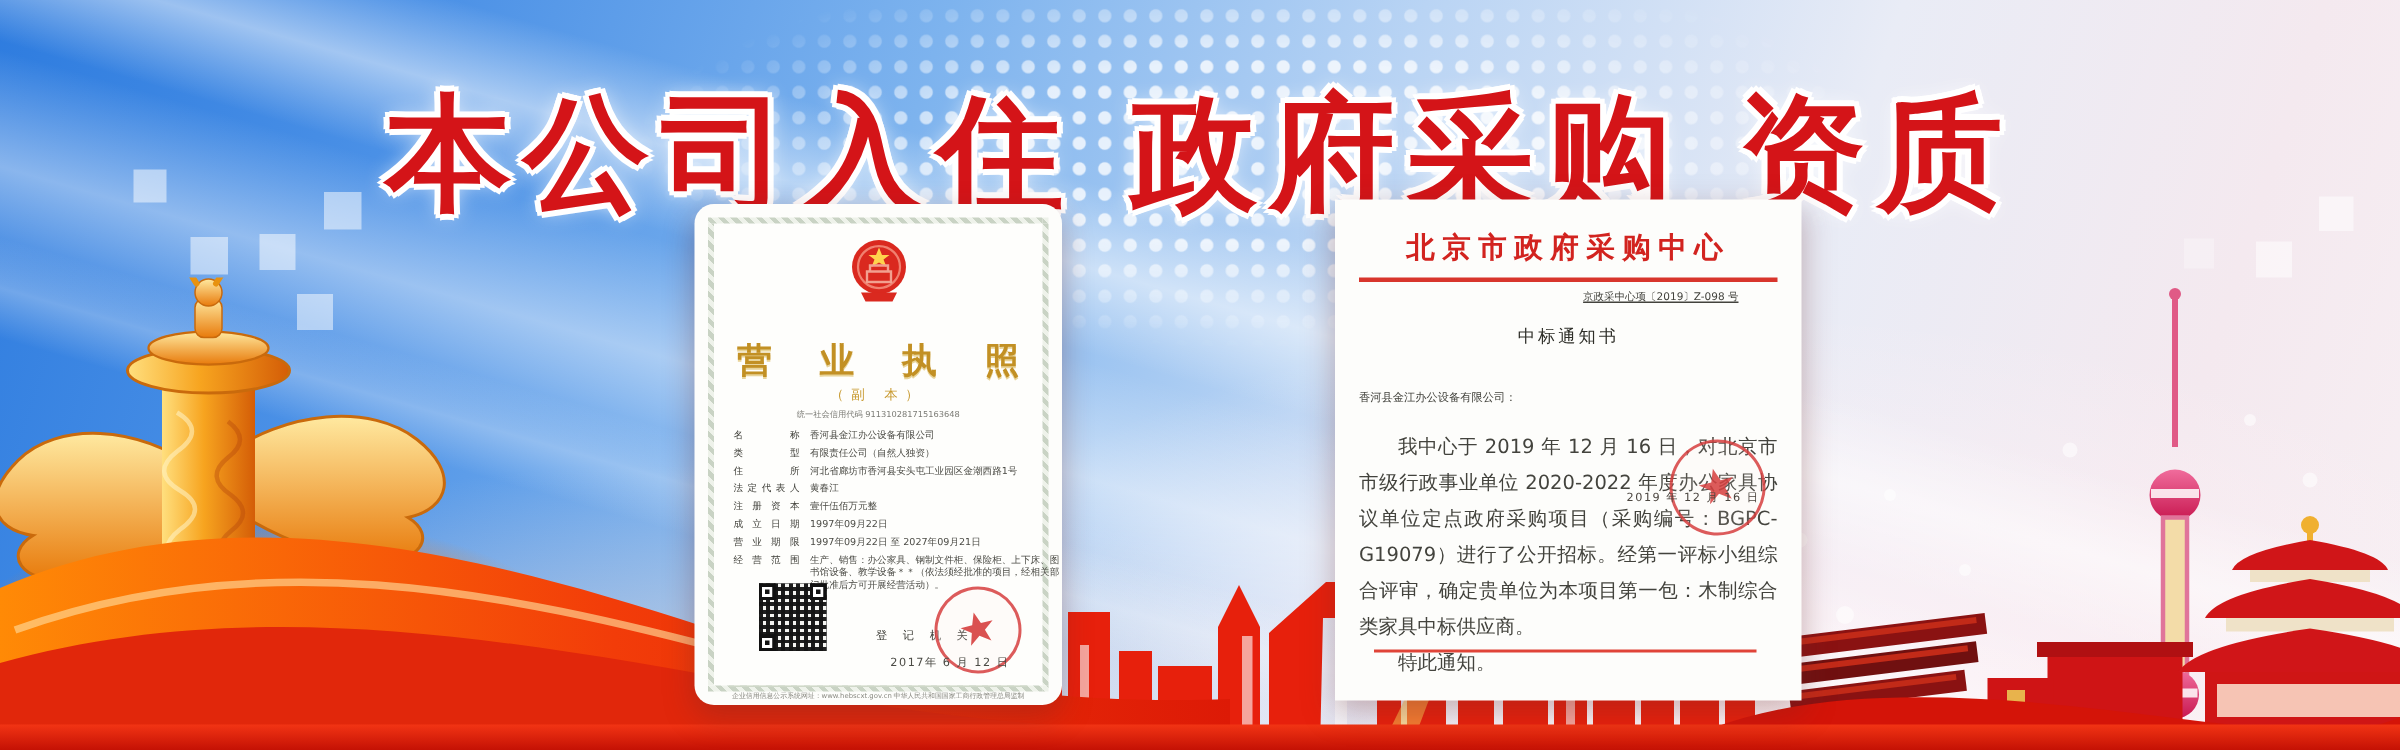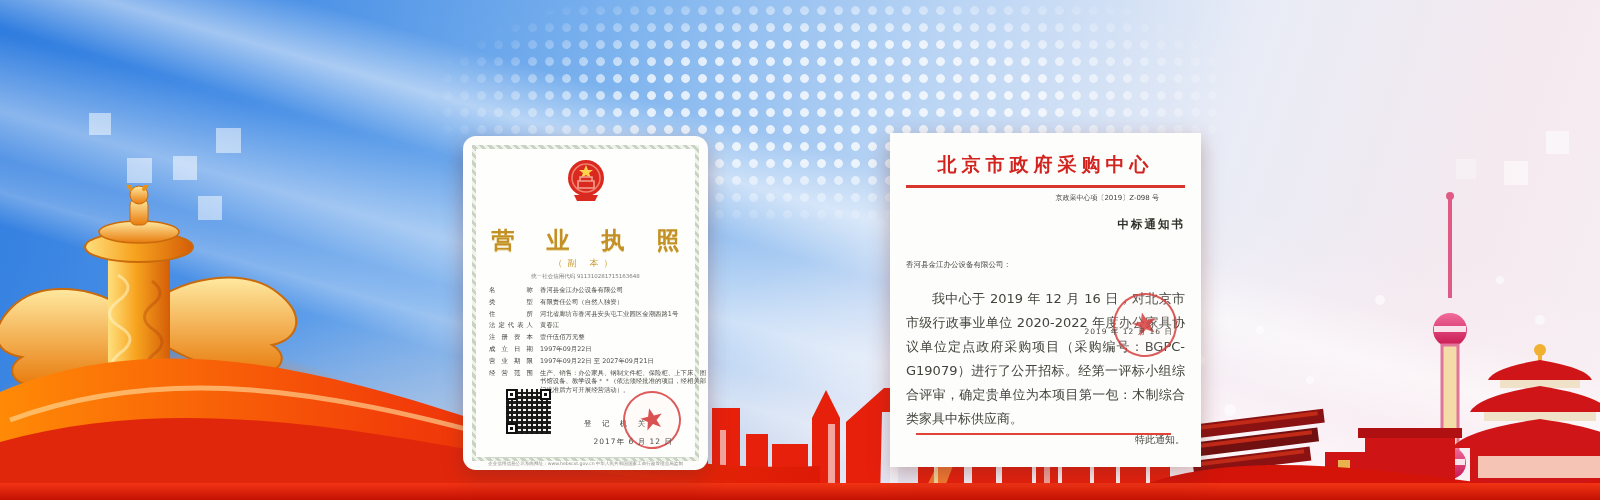--- a/index.html
+++ b/index.html
@@ -60,25 +60,25 @@
   .lic-seal { right:14px; top:242px; width:58px; height:58px; background:rgba(255,235,235,.15); }
   .lic-date { right:22px; top:288px; font-size:7.5px; color:#4b4b45; letter-spacing:1px; }
   .lic-footline { left:10px; right:10px; top:308px; border-top:1px solid #cfd8c8; }
   .lic-foot { top:312px; font-size:4.6px; color:#8a8a82; }
   .lf-l { left:12px; } .lf-r { right:12px; }
   
   .notice { left:890px; top:133px; width:311px; height:334px; padding:14px 16px; }
   .n-org { text-align:center; color:#d2231f; font-size:19px; font-weight:bold; letter-spacing:5px;
       margin-top:5px; white-space:nowrap; }
   .n-rule { height:3px; background:#d8352c; margin:7px 0 5px 0; }
-  .n-docno { text-align:right; padding-right:26px; font-size:7px; color:#43433d; }
-  .n-title { text-align:right; font-size:11.5px; font-weight:bold; color:#2e2e28; margin-top:14px; letter-spacing:2px; }
+  .n-docno { text-align:right; padding-right:26px; font-size:7px; color:#43433d;text-decoration:underline; }
+  .n-title { text-align:center; font-size:11.5px; font-weight:normal; color:#2e2e28; margin-top:14px; letter-spacing:2px; }
   .n-salut { font-size:7.5px; color:#43433d; margin-top:28px; }
   .n-body { font-size:13px; color:#43433d; line-height:1.85; text-indent:2em; margin-top:17px; text-align:justify; }
-  .n-close { font-size:10px; color:#43433d; text-indent:2em; margin-top:2px;text-align:right; }
+  .n-close { font-size:13px; color:#43433d; text-indent:2em; margin-top:2px; }
   .not-seal { right:24px; top:160px; width:64px; height:64px; position:absolute; background:rgba(255,240,240,.1); }
   .n-date { position:absolute; right:28px; top:194px; font-size:7.5px; color:#4b453f; letter-spacing:1px; }
   .n-footline { position:absolute; left:26px; right:30px; top:300px; border-top:2px solid #e04438; }
 </style>
 </head>
 <body>
 
 <div class="banner">
 
   <div class="layer sky-pink"></div>
@@ -216,20 +216,21 @@
       </g>
     </g>
     <rect x="185" y="272" width="44" height="48" fill="#cf1415"></rect>
     <rect x="198" y="280" width="12" height="40" fill="#e8b34c"></rect>
 
     <path d="M0,306 C90,272 210,286 320,300 C400,310 440,308 460,298 L460,320 L0,320 Z" fill="#d41408"></path>
   </svg>
 
   <div class="layer redstrip"></div>
 
+  <div class="layer title">本公司入住  政府采购  资质</div>
 
   <div class="layer paper license">
     <div class="license-frame">
 
       <svg class="lic-abs emblem" width="42" height="46" viewBox="0 0 42 46">
         <circle cx="21" cy="21" r="18" fill="#da291f"></circle>
         <circle cx="21" cy="21" r="14" fill="none" stroke="#f08070" stroke-width="1.5"></circle>
         <path d="M9,38 h24 l-3,6 h-18 Z" fill="#da291f"></path>
         <path d="M21,8 l2,5 5,0 -4,3 2,5 -5,-3 -5,3 2,-5 -4,-3 5,0 Z" fill="#ffd34d"></path>
         <path d="M13,24 h16 v7 h-16 Z M15,24 v-4 h12 v4" fill="none" stroke="#f2a090" stroke-width="1.6"></path>

